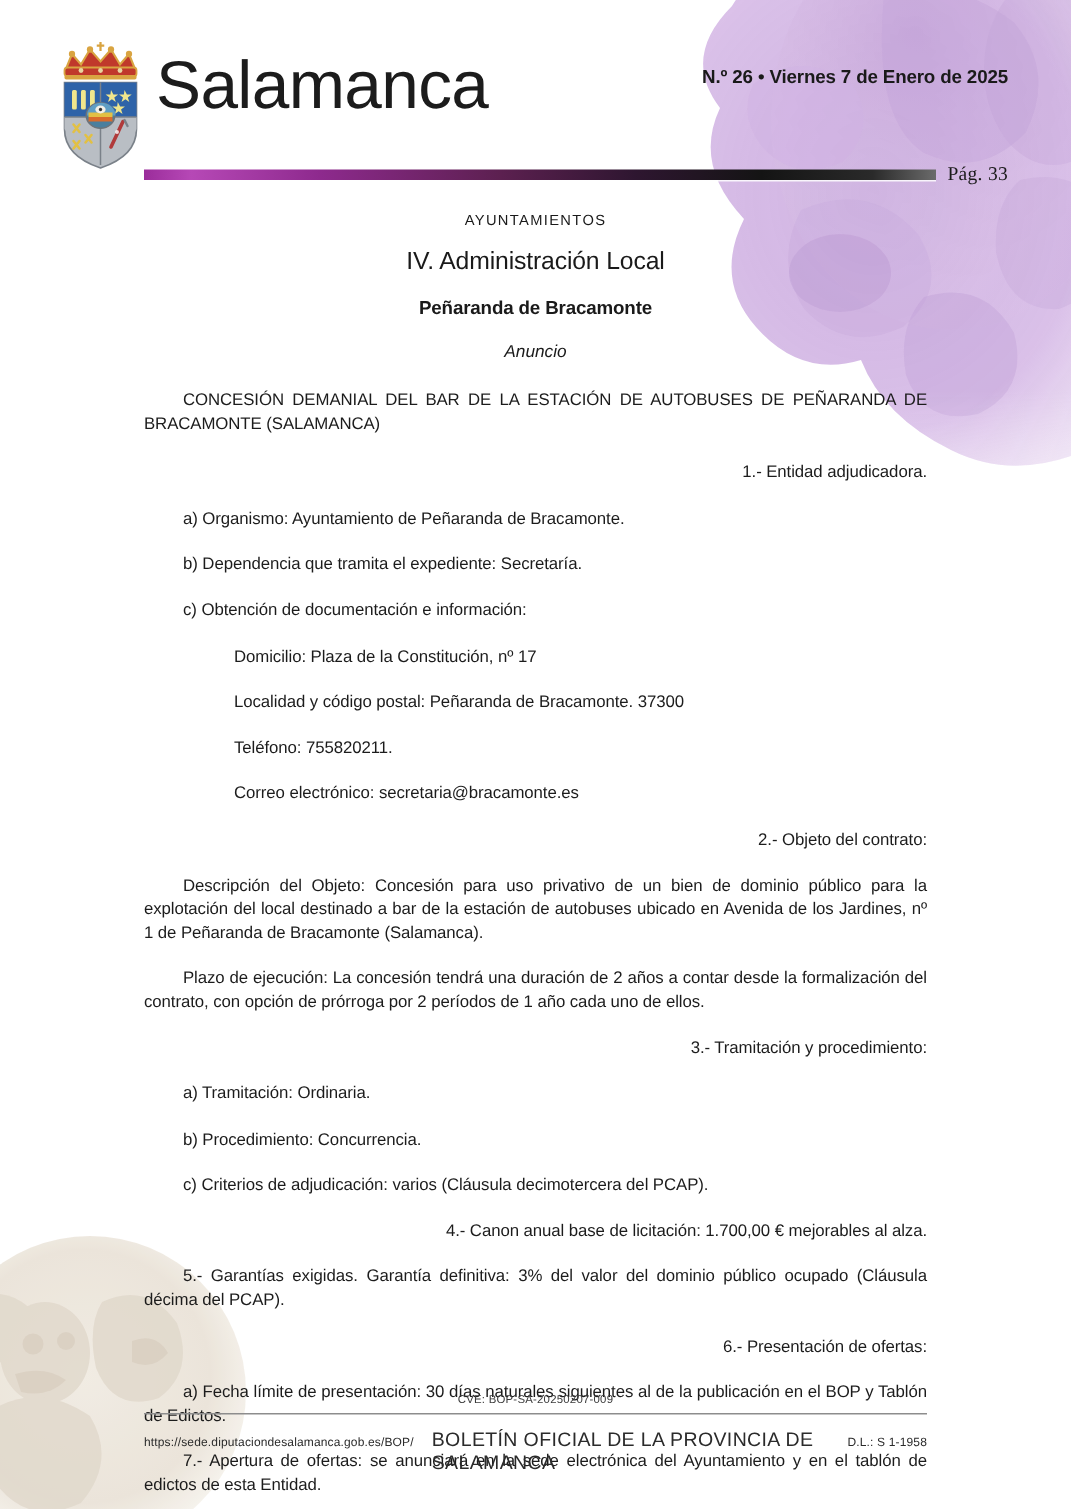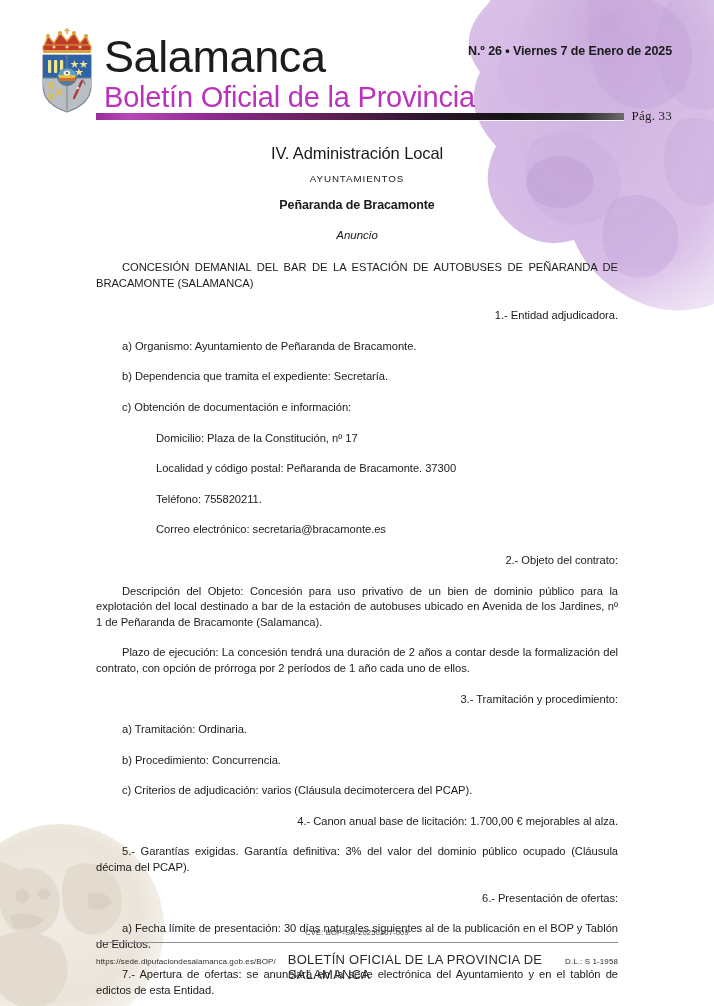--- a/index.html
+++ b/index.html
@@ -337,32 +337,31 @@
           <rect x="21" y="47" width="16" height="3" fill="#e2c044"></rect>
           <rect x="21" y="50" width="16" height="3" fill="#d96b2b"></rect>
           <ellipse cx="29" cy="45" rx="3.4" ry="2.6" fill="#f2efe6"></ellipse>
           <circle cx="29" cy="45" r="1.1" fill="#333"></circle>
         </g>
       </g>
     </svg>
 
     <div id="masthead-titles">
       <div id="title-salamanca">Salamanca</div>
-      <div id="title-boletin">Boletín Oficial de la Provincia</div>
     </div>
 
     <div id="issue-line">N.º 26 • Viernes 7 de Enero de 2025</div>
     <div id="rule-bar"></div>
     <div id="page-number">Pág. 33</div>
   </div>
 
   <div id="doc">
 
+    <div id="heading-type" class="center">AYUNTAMIENTOS</div>
     <div id="heading-section" class="center">IV. Administración Local</div>
-    <div id="heading-type" class="center">AYUNTAMIENTOS</div>
     <div id="heading-entity" class="center">Peñaranda de Bracamonte</div>
     <div id="heading-kind" class="center">Anuncio</div>
 
     <div class="body-block">
       <p class="para p-just">CONCESIÓN DEMANIAL DEL BAR DE LA ESTACIÓN DE AUTOBUSES DE PEÑARANDA DE BRACAMONTE (SALAMANCA)</p>
 
       <p class="para p-lead gap-lg">1.- Entidad adjudicadora.</p>
       <p class="para p-item gap">a) Organismo: Ayuntamiento de Peñaranda de Bracamonte.</p>
       <p class="para p-item gap">b) Dependencia que tramita el expediente: Secretaría.</p>
       <p class="para p-item gap">c) Obtención de documentación e información:</p>

